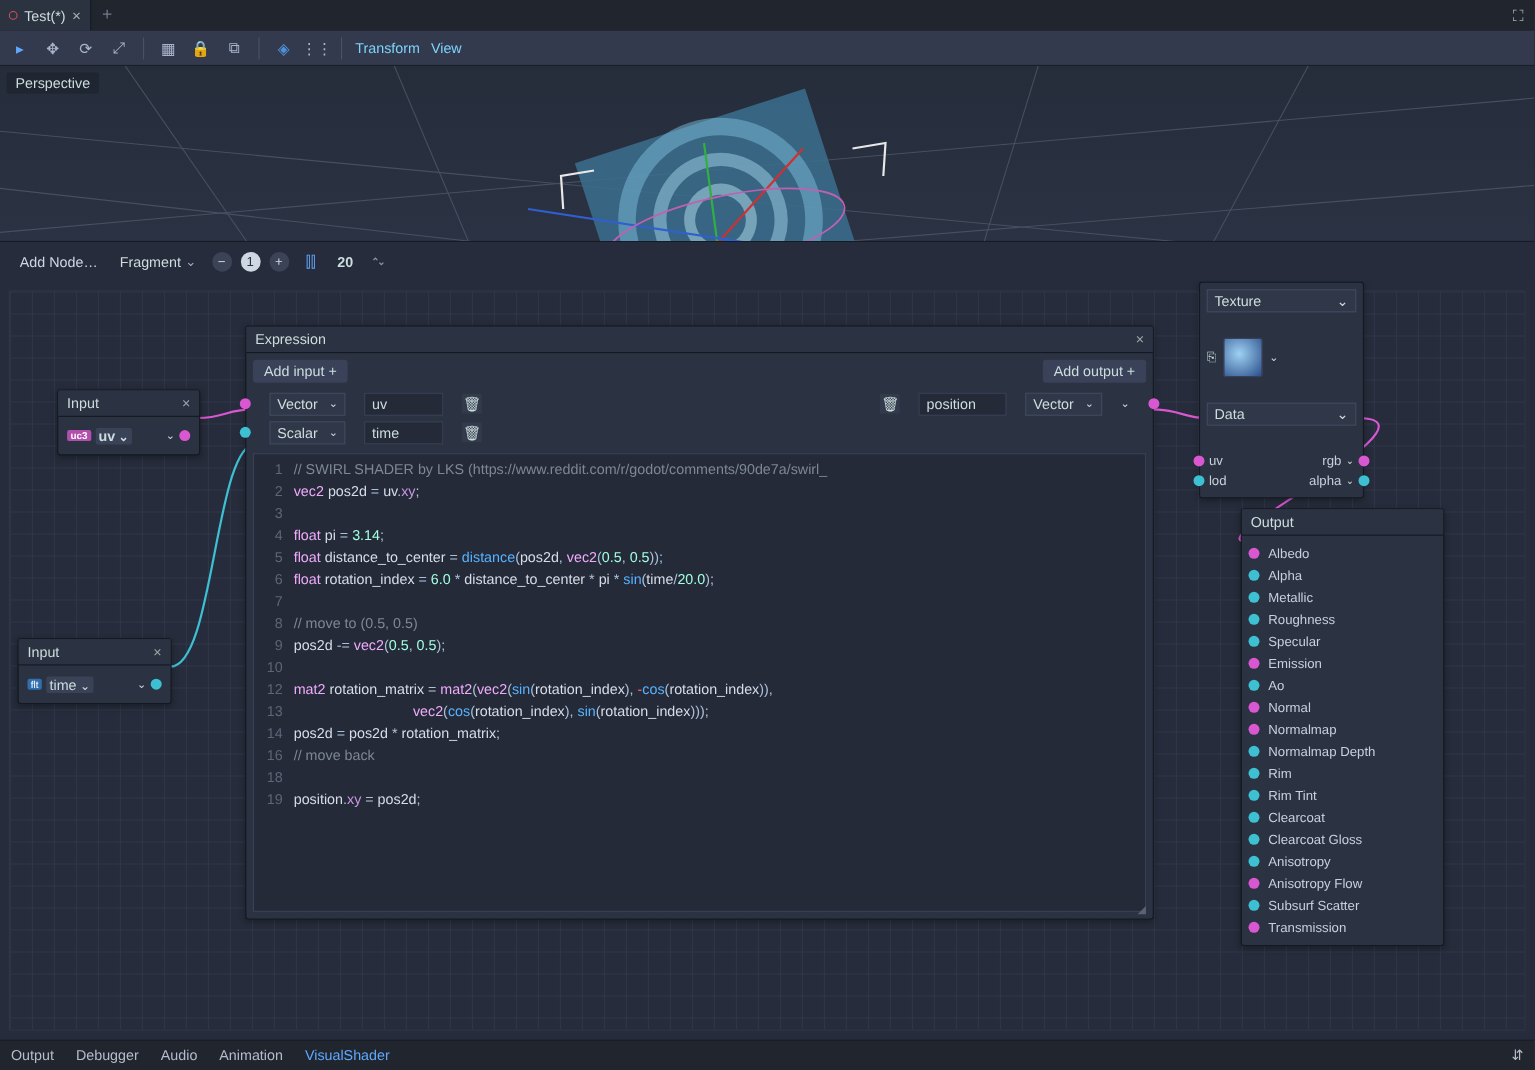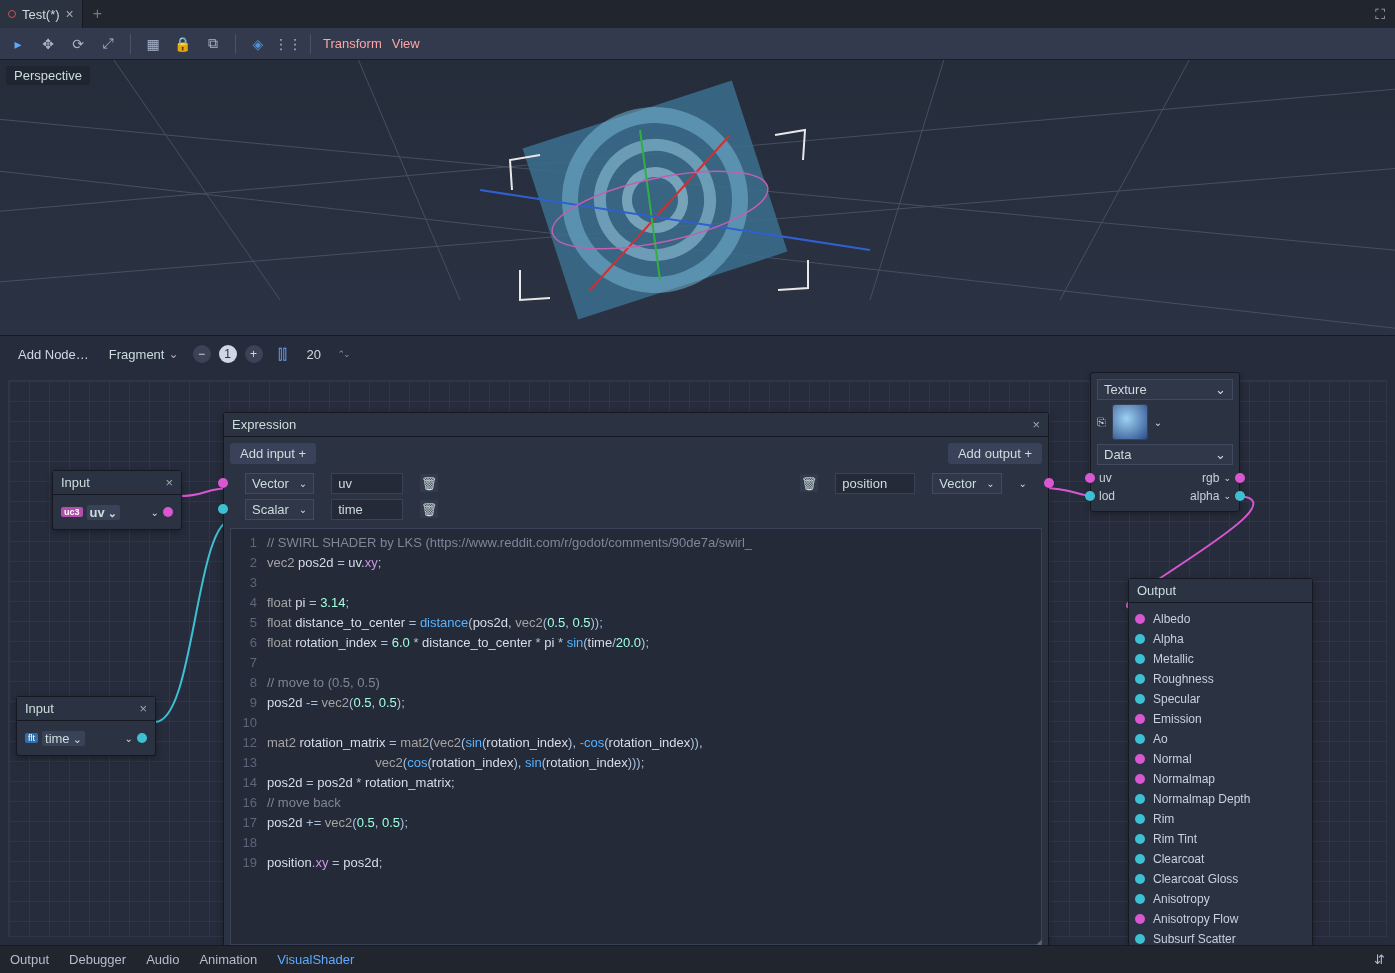--- a/index.html
+++ b/index.html
@@ -8,22 +8,22 @@
 .tab { height:100%; padding:0 8px; display:flex; align-items:center; gap:6px; background:#2b3240; border-right:1px solid #151820; }
 .tab .circ { width:8px;height:8px;border:1.5px solid #cf4f56;border-radius:50%; }
 .tab .x { font-size:14px;color:#aaa; }
 .plus-tab{ padding:0 10px; color:#778; font-size:16px; }
 .fullscreen-icon{ margin-left:auto; padding:0 10px; font-size:14px; color:#aab; }
 .toolbar{ height:32px; background:#333a4d; display:flex; align-items:center; padding:0 8px; gap:10px; border-bottom:1px solid #1a1e28;}
 .toolbar .sep{ width:1px; height:20px; background:#4a5268; margin:0 2px; }
 .tb-icon{ width:20px; height:20px; display:flex; align-items:center; justify-content:center; color:#a8b5cc; font-size:14px;}
 .tb-icon.active{ color:#5fa8ff; }
 .tb-cube{ color:#4f90d9; }
-.tb-text{ color:#fca5a5; }
-.viewport{ height:276px; position:relative; background:linear-gradient(#252c3a,#2b3243); overflow:hidden; border-bottom:1px solid #151a24;}
+.tb-text{ color:#7dd3fc; }
+.viewport{ height:160px; position:relative; background:linear-gradient(#252c3a,#2b3243); overflow:hidden; border-bottom:1px solid #151a24;}
 .persp{ position:absolute; top:6px; left:6px; padding:2px 8px; background:rgba(30,35,46,.7); border-radius:2px;}
 .grid-area svg{ position:absolute; top:0;left:0;width:100%;height:100%; }
 .shader-toolbar{ height:36px; background:transparent; display:flex; align-items:center; padding:0 12px; gap:10px;}
 .shader-toolbar .btn{ padding:3px 6px; color:#cfd6e4;}
 .sel{ display:flex; align-items:center; gap:4px; padding:2px 4px;}
 .sel::after{ content:"⌄"; font-size:12px; color:#aab;}
 .zoom-ctl{ display:flex; align-items:center; gap:8px;}
 .zoom-ctl .round{ width:18px;height:18px;border-radius:50%;background:#3c4356;display:flex;align-items:center;justify-content:center;font-size:12px;}
 .canvas{ flex:1; position:relative; background:#262c3b; overflow:hidden;}
 .grid-bg{ position:absolute; inset:8px; background-image:linear-gradient(#2f3648 1px,transparent 1px),linear-gradient(90deg,#2f3648 1px,transparent 1px); background-size:20px 20px; border:1px solid #2f3648;}
@@ -44,39 +44,39 @@
 .pill{ background:#394258; padding:3px 10px; border-radius:3px;}
 .expr-io-row{ display:flex; justify-content:space-between; align-items:center; height:26px; position:relative;}
 .io-left,.io-right{ display:flex; align-items:center;gap:17px;}
 .drop{ background:#2f3748; border:1px solid #404a60; padding:2px 6px; display:flex; align-items:center; gap:10px;}
 .drop::after{ content:"⌄"; font-size:10px;}
 .txtfield{ background:#242a38; border:1px solid #3a4258; padding:2px 6px; width:72px;}
 .trash{ width:18px;height:18px;display:flex;align-items:center;justify-content:center;background:#323a4c;}
 .code{ flex:1; background:#242a38; border:1px solid #3a4258; overflow:hidden; font-family:"DejaVu Sans Mono","Consolas",monospace; font-size:13px; padding:4px 0; line-height:20px;}
 .code .ln{ display:flex;}
 .code .num{ width:36px; text-align:right; padding-right:10px; color:#5d6579;}
-.tok-kw{ color:#a3a3a3;} .tok-num{ color:#a1ffe0;} .tok-mem{ color:#c796e0;} .tok-fn{ color:#57b3ff;} .tok-cm{ color:#7e8796;} .tok-op{ color:#abc0d8;} .tok-tx{ color:#d6dde8;} .tok-neg{ color:#ff7085;}
+.tok-kw{ color:#f0abfc;} .tok-num{ color:#a1ffe0;} .tok-mem{ color:#c796e0;} .tok-fn{ color:#57b3ff;} .tok-cm{ color:#7e8796;} .tok-op{ color:#abc0d8;} .tok-tx{ color:#d6dde8;} .tok-neg{ color:#ff7085;}
 .tex-node{ top:0px; left:1090px; width:150px;}
-.tex-node .node-body{ gap:4px; padding:6px;}
+.tex-node .node-body{ gap:23px; padding:6px;}
 .tex-sel{ background:#2f3748; border:1px solid #404a60; padding:2px 6px; display:flex; justify-content:space-between;}
 .tex-sel::after{ content:"⌄";}
 .tex-preview{ display:flex; align-items:center; gap:6px;}
 .thumb{ width:36px;height:36px;background:radial-gradient(circle at 40% 40%,#9dd1f2,#2a4c8a);border-radius:3px; border:1px solid #3a4258;}
 .tex-io{ display:flex; justify-content:space-between; align-items:center; height:18px;}
 .out-node{ top:206px; left:1128px; width:185px;}
 .out-node .node-body{ gap:0;}
 .out-row{ display:flex; align-items:center; gap:8px; height:20px;}
 .out-row .port{ margin-left:-2px;}
 svg.wires{ position:absolute; inset:0; width:100%; height:100%; pointer-events:none;}
 .bottom-dock{ height:28px; background:#20252e; display:flex; align-items:center; padding:0 10px; gap:20px; border-top:1px solid #151a24;}
 .bottom-dock span{ color:#b5bccc;}
 .bottom-dock span.active{ color:#5fa8ff;}
 .resize-icon{ position:absolute; right:2px; bottom:2px; width:12px;height:12px; color:#5a6276; font-size:10px;}
 .dock-icon{ margin-left:auto; color:#8a94a8;}
-.zoom-num{ width:50px; display:flex; justify-content:space-between; align-items:center; padding:0 4px;}
+.zoom-num{ width:50px; display:flex; justify-content:space-between; align-items:center; padding:0 4px;font-weight:bold;}
 .zoom-num::after{ content:"⌃⌄"; font-size:9px; letter-spacing:-2px; color:#8a94a8;}
 </style>
 </head>
 <body>
 
 <div class="tabbar">
   <div class="tab">
     <span class="circ"></span>
     <span>Test(*)</span>
     <span class="x">×</span>
@@ -284,24 +284,20 @@
           </div>
           <div class="ln">
             <span class="num">14</span>
             <span style="white-space: pre;"><span class="tok-tx">pos2d </span><span class="tok-op">=</span><span class="tok-tx"> pos2d </span><span class="tok-op">*</span><span class="tok-tx"> rotation_matrix</span><span class="tok-op">;</span></span>
           </div>
           <div class="ln">
             <span class="num">16</span>
             <span style="white-space: pre;"><span class="tok-cm">// move back</span></span>
           </div>
           <div class="ln">
-            <span class="num">17</span>
-            <span style="white-space: pre;"><span class="tok-tx">pos2d </span><span class="tok-op">+=</span><span class="tok-tx"> </span><span class="tok-kw">vec2</span><span class="tok-op">(</span><span class="tok-num">0.5</span><span class="tok-op">,</span><span class="tok-tx"> </span><span class="tok-num">0.5</span><span class="tok-op">);</span></span>
-          </div>
-          <div class="ln">
             <span class="num">18</span>
             <span style="white-space: pre;"></span>
           </div>
           <div class="ln">
             <span class="num">19</span>
             <span style="white-space: pre;"><span class="tok-tx">position</span><span class="tok-op">.</span><span class="tok-mem">xy</span><span class="tok-tx"> </span><span class="tok-op">=</span><span class="tok-tx"> pos2d</span><span class="tok-op">;</span></span>
           </div>
         </div>
     </div>
     <span class="resize-icon">◢</span>

